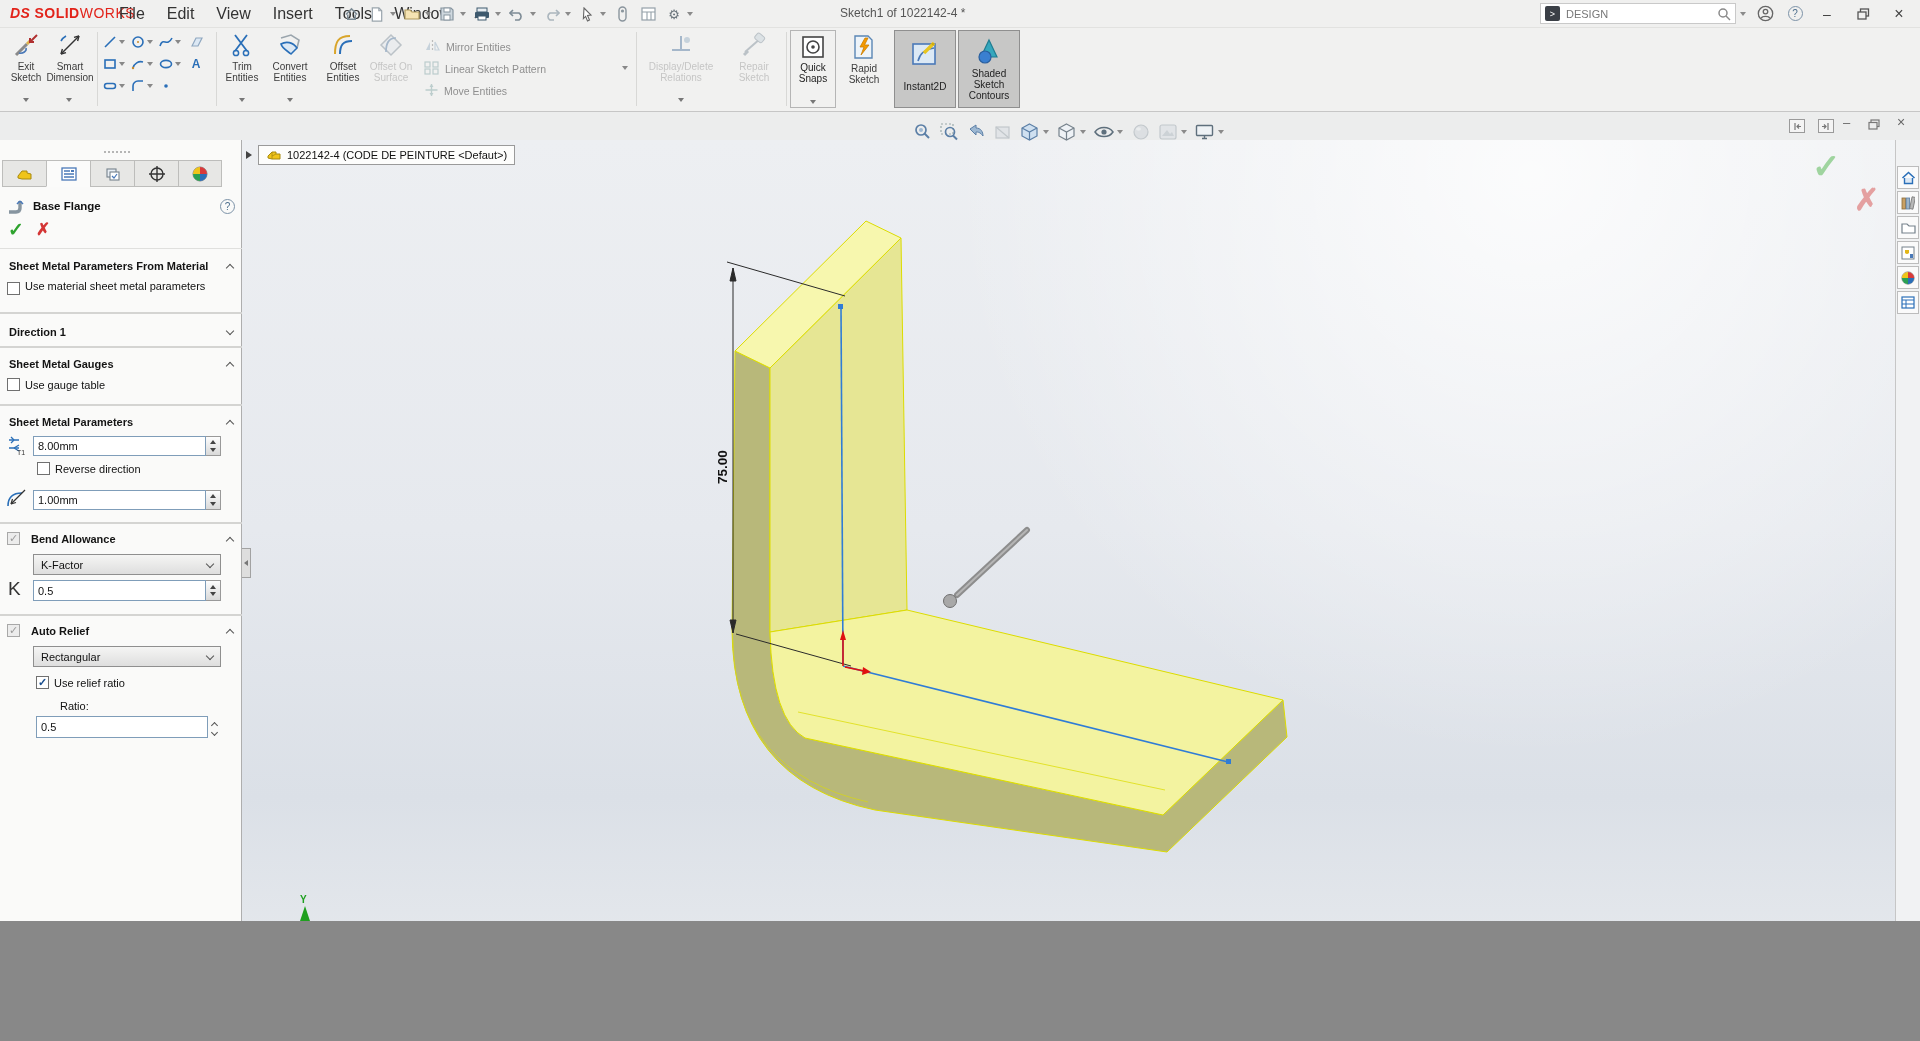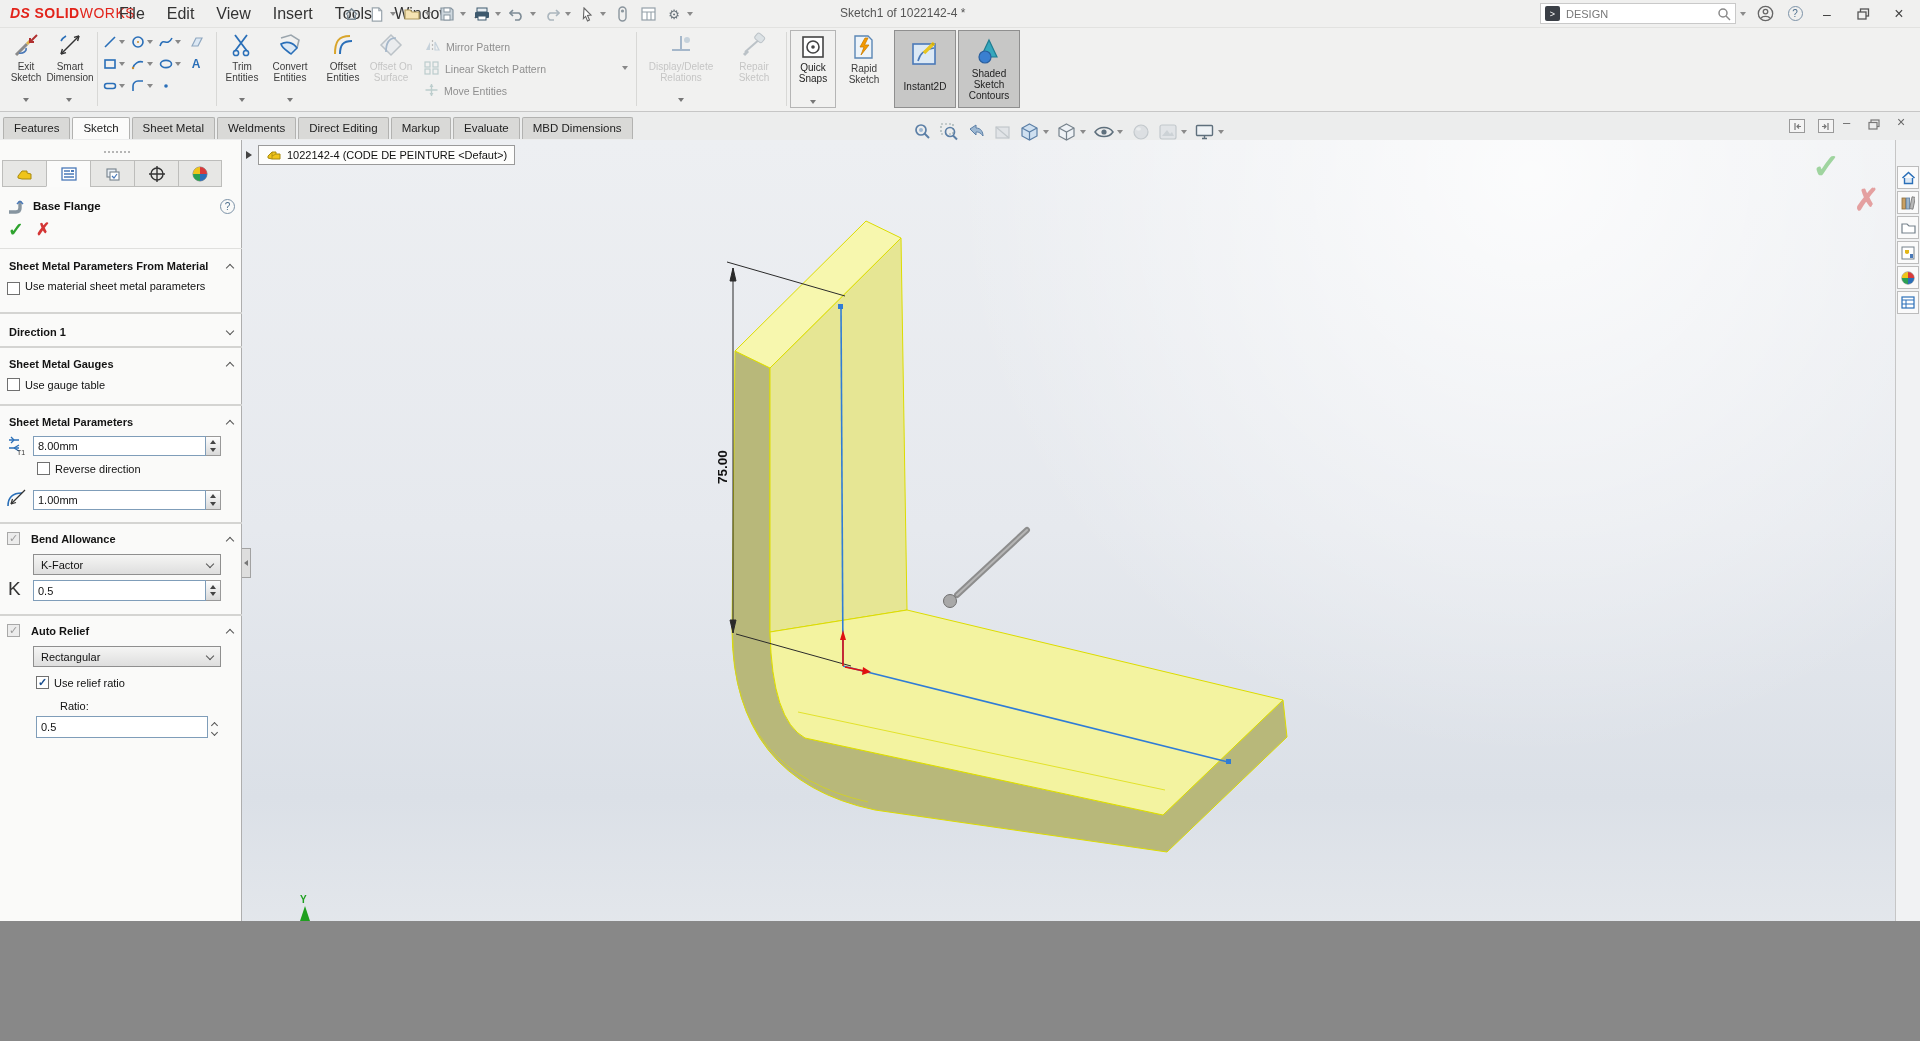--- a/index.html
+++ b/index.html
@@ -351,21 +351,21 @@
         </svg>
       <div class="lbl dislbl">Offset On Surface</div>
     </div>
 
     <div class="rlist" style="left:424px; top:10px;">
       <span class="ric dis"><svg width="17" height="14">
             <path d="M8.5 1 V13" stroke="#888" stroke-width="1.2" stroke-dasharray="2 2"></path>
             <path d="M6 3 L2 11 L6 11 Z" fill="#9db4c8"></path>
             <path d="M11 3 L15 11 L11 11 Z" fill="none" stroke="#9db4c8" stroke-width="1.2"></path>
           </svg></span>
-      <span>Mirror Pattern</span>
+      <span>Mirror Entities</span>
     </div>
     <div class="rlist" style="left:424px; top:32px;">
       <span class="ric dis"><svg width="16" height="14">
             <rect x="1" y="1" width="5" height="5" fill="none" stroke="#8aa" stroke-width="1.2"></rect>
             <rect x="9" y="1" width="5" height="5" fill="none" stroke="#8aa" stroke-width="1.2"></rect>
             <rect x="1" y="8" width="5" height="5" fill="none" stroke="#8aa" stroke-width="1.2"></rect>
             <rect x="9" y="8" width="5" height="5" fill="none" stroke="#8aa" stroke-width="1.2"></rect>
           </svg></span>
       <span>Linear Sketch Pattern</span>
     </div>
@@ -425,23 +425,20 @@
     <div class="pressedbox" style="left:958px; width:62px;">
       <div style="margin-top:6px;"><svg width="28" height="28" viewBox="0 0 28 28">
             <path d="M14 3 L22 20 H6 Z" fill="#35a7bd" stroke="#1f7d91" stroke-width="1.2"></path>
             <circle cx="10" cy="20" r="6" fill="#3a7fd0" stroke="#2a5f9e" stroke-width="1.2"></circle>
           </svg></div>
       <div class="lbl">Shaded Sketch Contours</div>
     </div>
   </div>
 
   <div id="cmdtabs" class="abs">
-    <div style="position:absolute; left:2px; top:0;">
-      <span class="ctab">Features</span><span class="ctab active">Sketch</span><span class="ctab">Sheet Metal</span><span class="ctab">Weldments</span><span class="ctab">Direct Editing</span><span class="ctab">Markup</span><span class="ctab">Evaluate</span><span class="ctab">MBD Dimensions</span>
-    </div>
     <span class="paneico abs" style="left:1789px; top:7px;">
         <svg width="10" height="9">
           <path d="M3 1 V8 M5 4.5 H9 M7 2.5 L5 4.5 L7 6.5" fill="none" stroke="#777" stroke-width="1.2"></path>
         </svg>
       </span>
     <span class="paneico abs" style="left:1818px; top:7px;">
         <svg width="10" height="9">
           <path d="M7 1 V8 M1 4.5 H5 M3 2.5 L5 4.5 L3 6.5" fill="none" stroke="#777" stroke-width="1.2"></path>
         </svg>
       </span>

